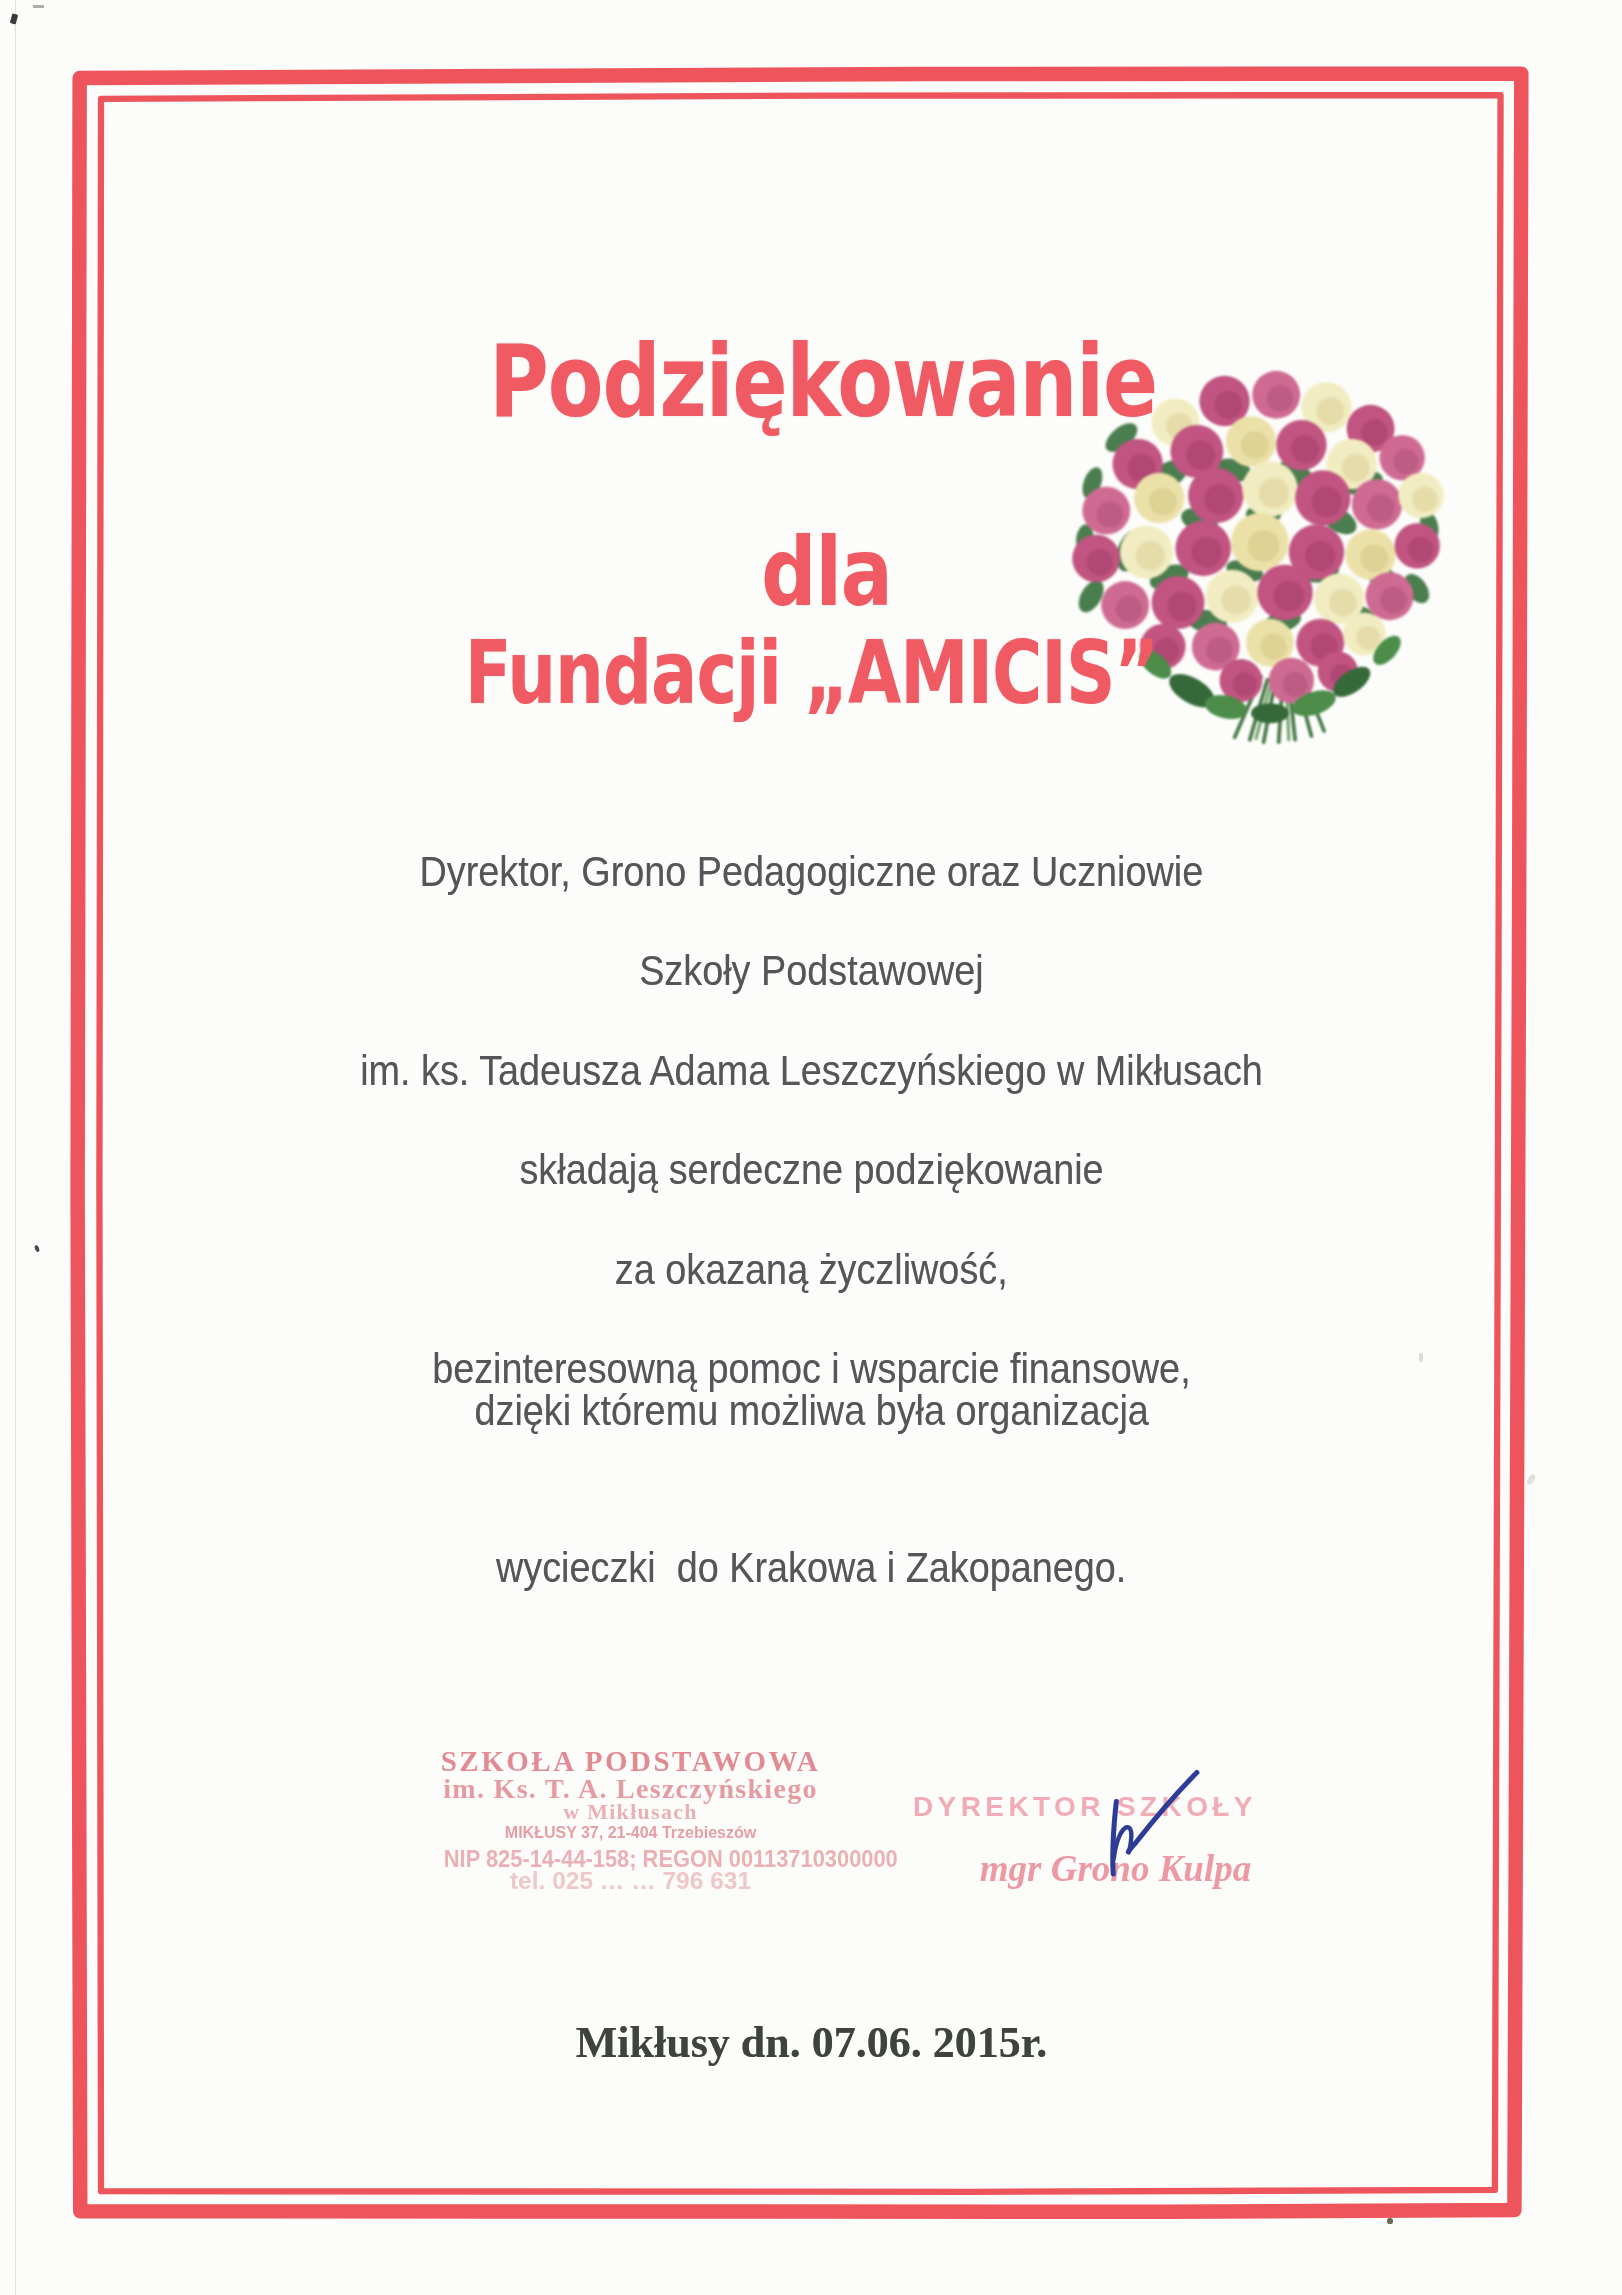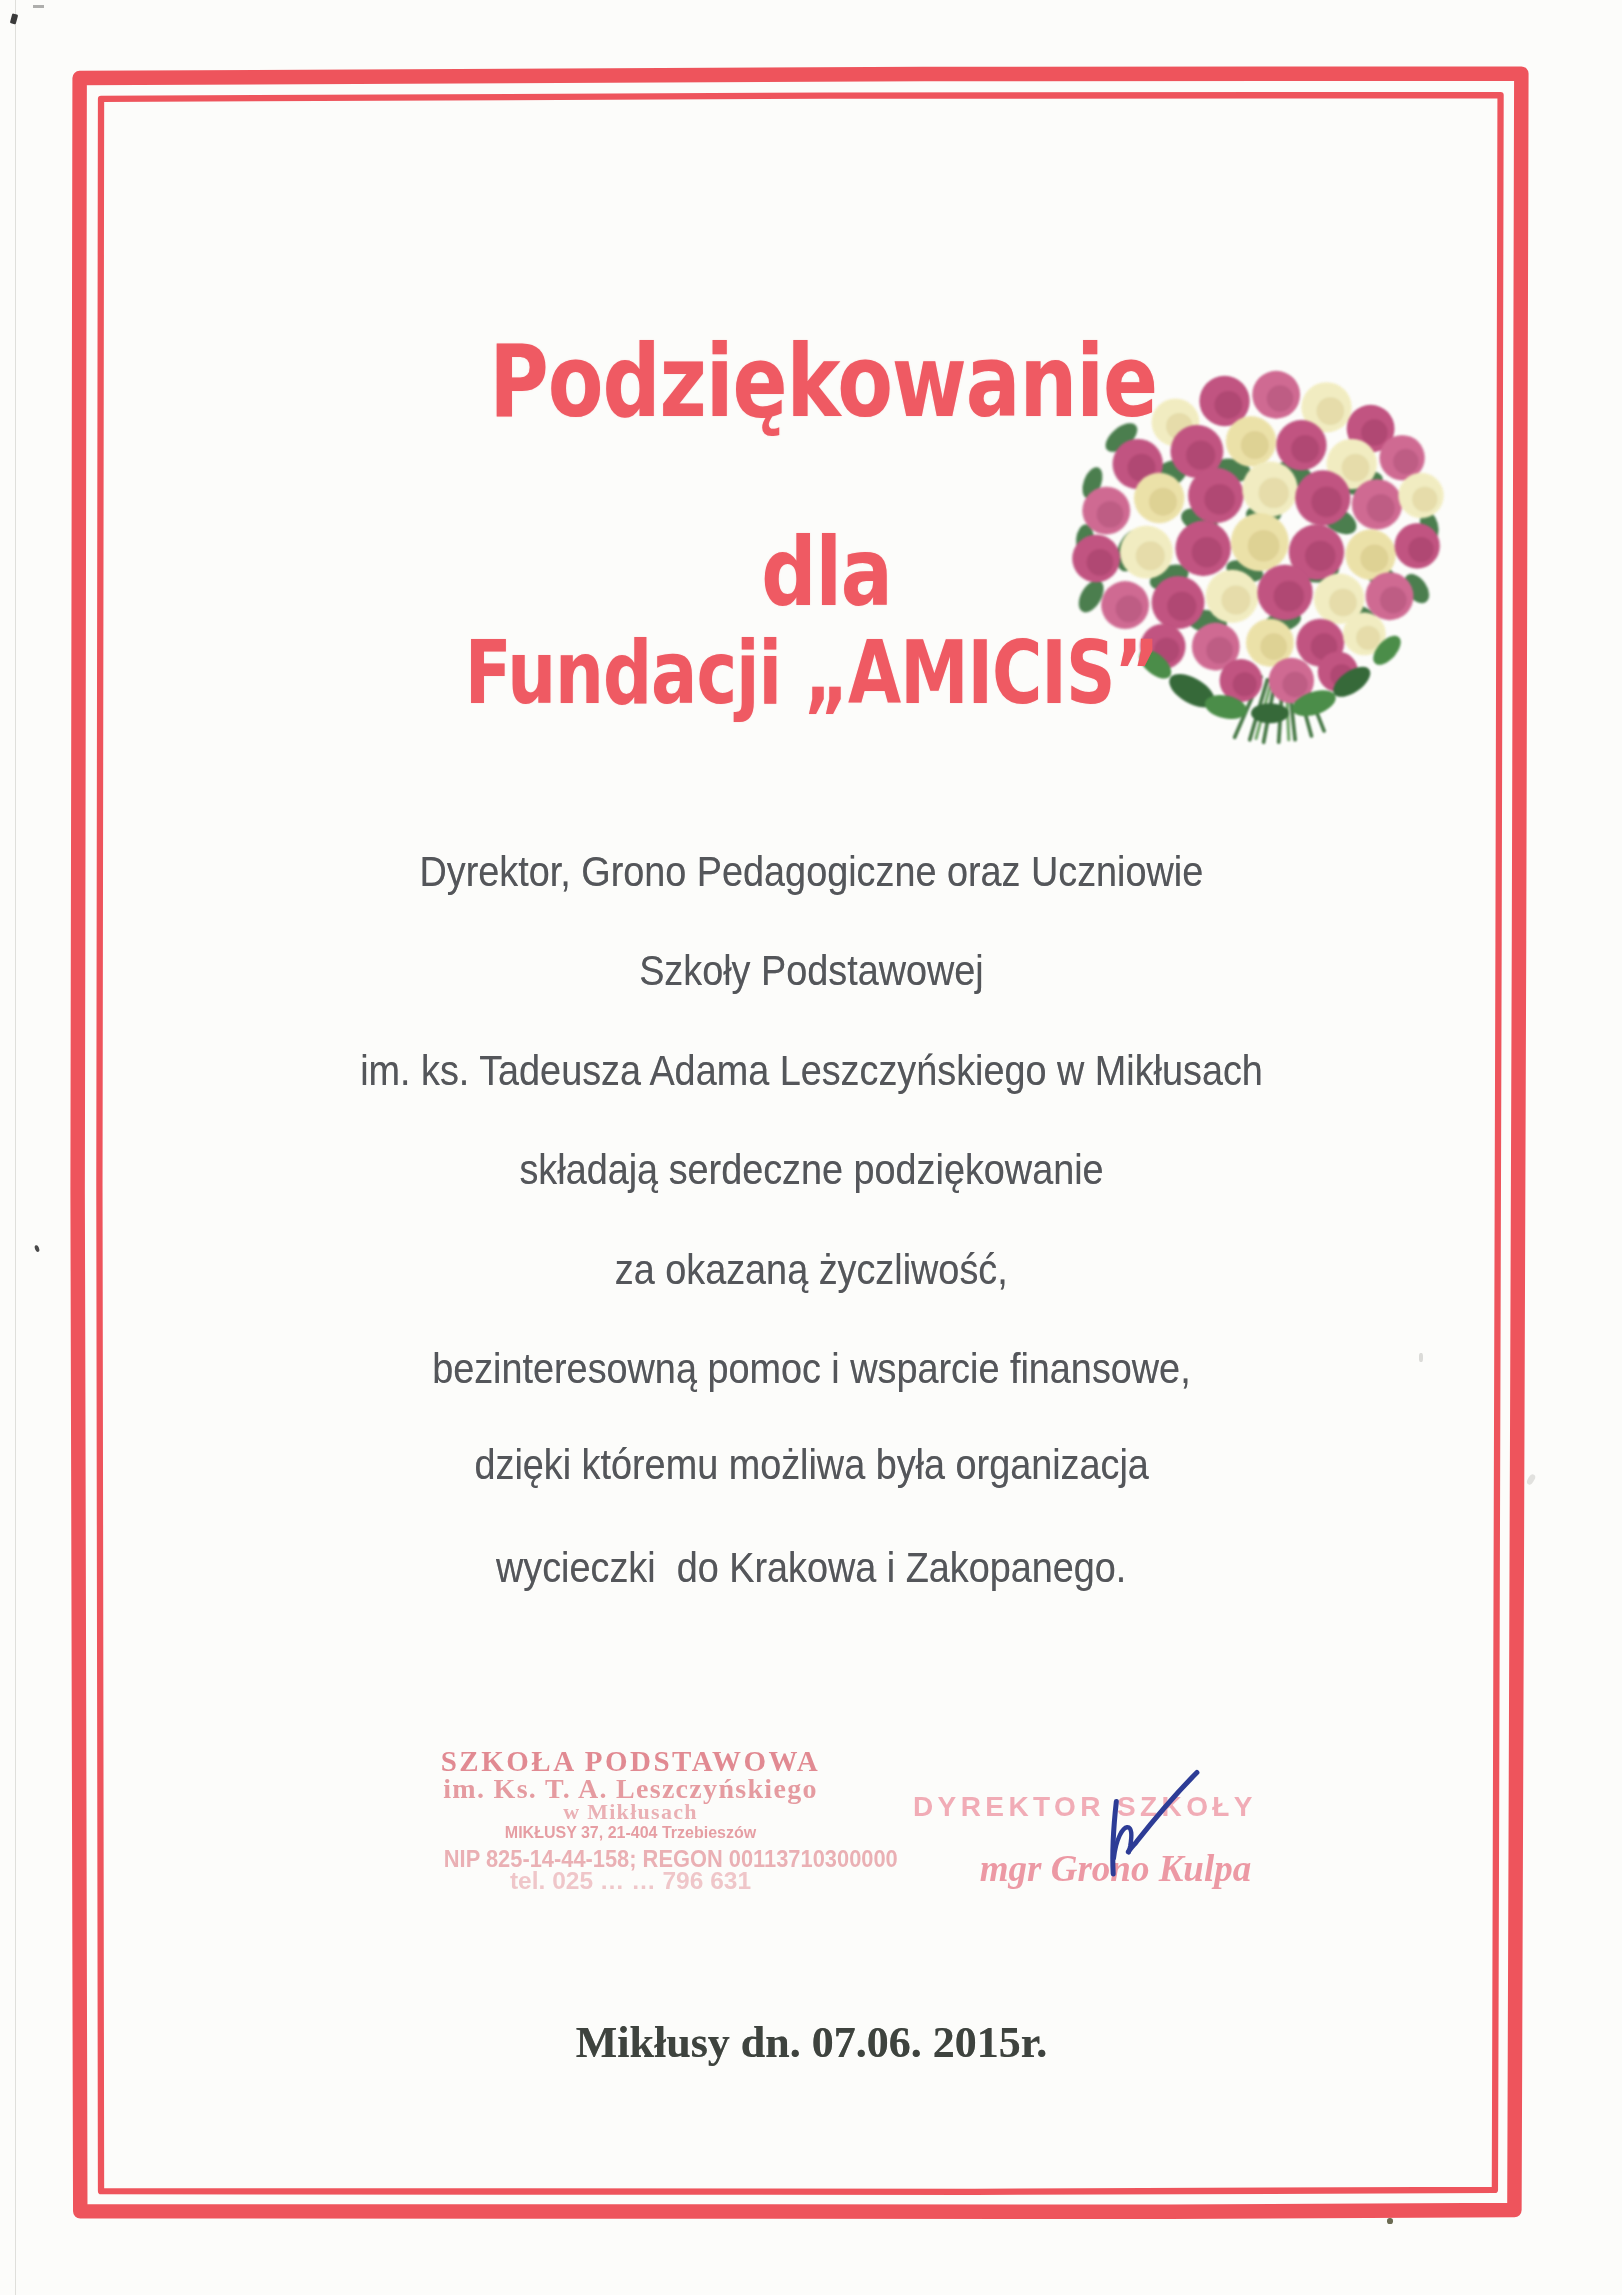--- a/index.html
+++ b/index.html
@@ -233,21 +233,21 @@
 <div class="row red-title" id="title-row"><span class="t">Podziękowanie</span></div>
 <div class="row red-title" id="subtitle-row"><span class="t">dla</span></div>
 <div class="row red-title" id="recipient-row"><span class="t">Fundacji „AMICIS”</span></div>
 
 <div class="row body-line" style="top:843px"><span class="t">Dyrektor, Grono Pedagogiczne oraz Uczniowie</span></div>
 <div class="row body-line" style="top:942px"><span class="t">Szkoły Podstawowej</span></div>
 <div class="row body-line" style="top:1042px"><span class="t">im. ks. Tadeusza Adama Leszczyńskiego w Mikłusach</span></div>
 <div class="row body-line" style="top:1141px"><span class="t">składają serdeczne podziękowanie</span></div>
 <div class="row body-line" style="top:1241px"><span class="t">za okazaną życzliwość,</span></div>
 <div class="row body-line" style="top:1340px"><span class="t">bezinteresowną pomoc i wsparcie finansowe,</span></div>
-<div class="row body-line" style="top:1436px"><span class="t">dzięki któremu możliwa była organizacja</span></div>
+<div class="row body-line" style="top:1382px"><span class="t">dzięki któremu możliwa była organizacja</span></div>
 <div class="row body-line" style="top:1539px"><span class="t">wycieczki  do Krakowa i Zakopanego.</span></div>
 
 <div id="school-stamp">
   <div class="stamp-line st-serif" id="stamp-l0">SZKOŁA PODSTAWOWA</div>
   <div class="stamp-line st-serif" id="stamp-l1">im. Ks. T. A. Leszczyńskiego</div>
   <div class="stamp-line st-serif" id="stamp-l2">w Mikłusach</div>
   <div class="stamp-line st-sans" id="stamp-l3">MIKŁUSY 37, 21-404 Trzebieszów</div>
   <div class="stamp-line st-sans" id="stamp-l4">NIP 825-14-44-158; REGON 00113710300000</div>
   <div class="stamp-line st-sans" id="stamp-l5">tel. 025 … … 796 631</div>
 </div>

